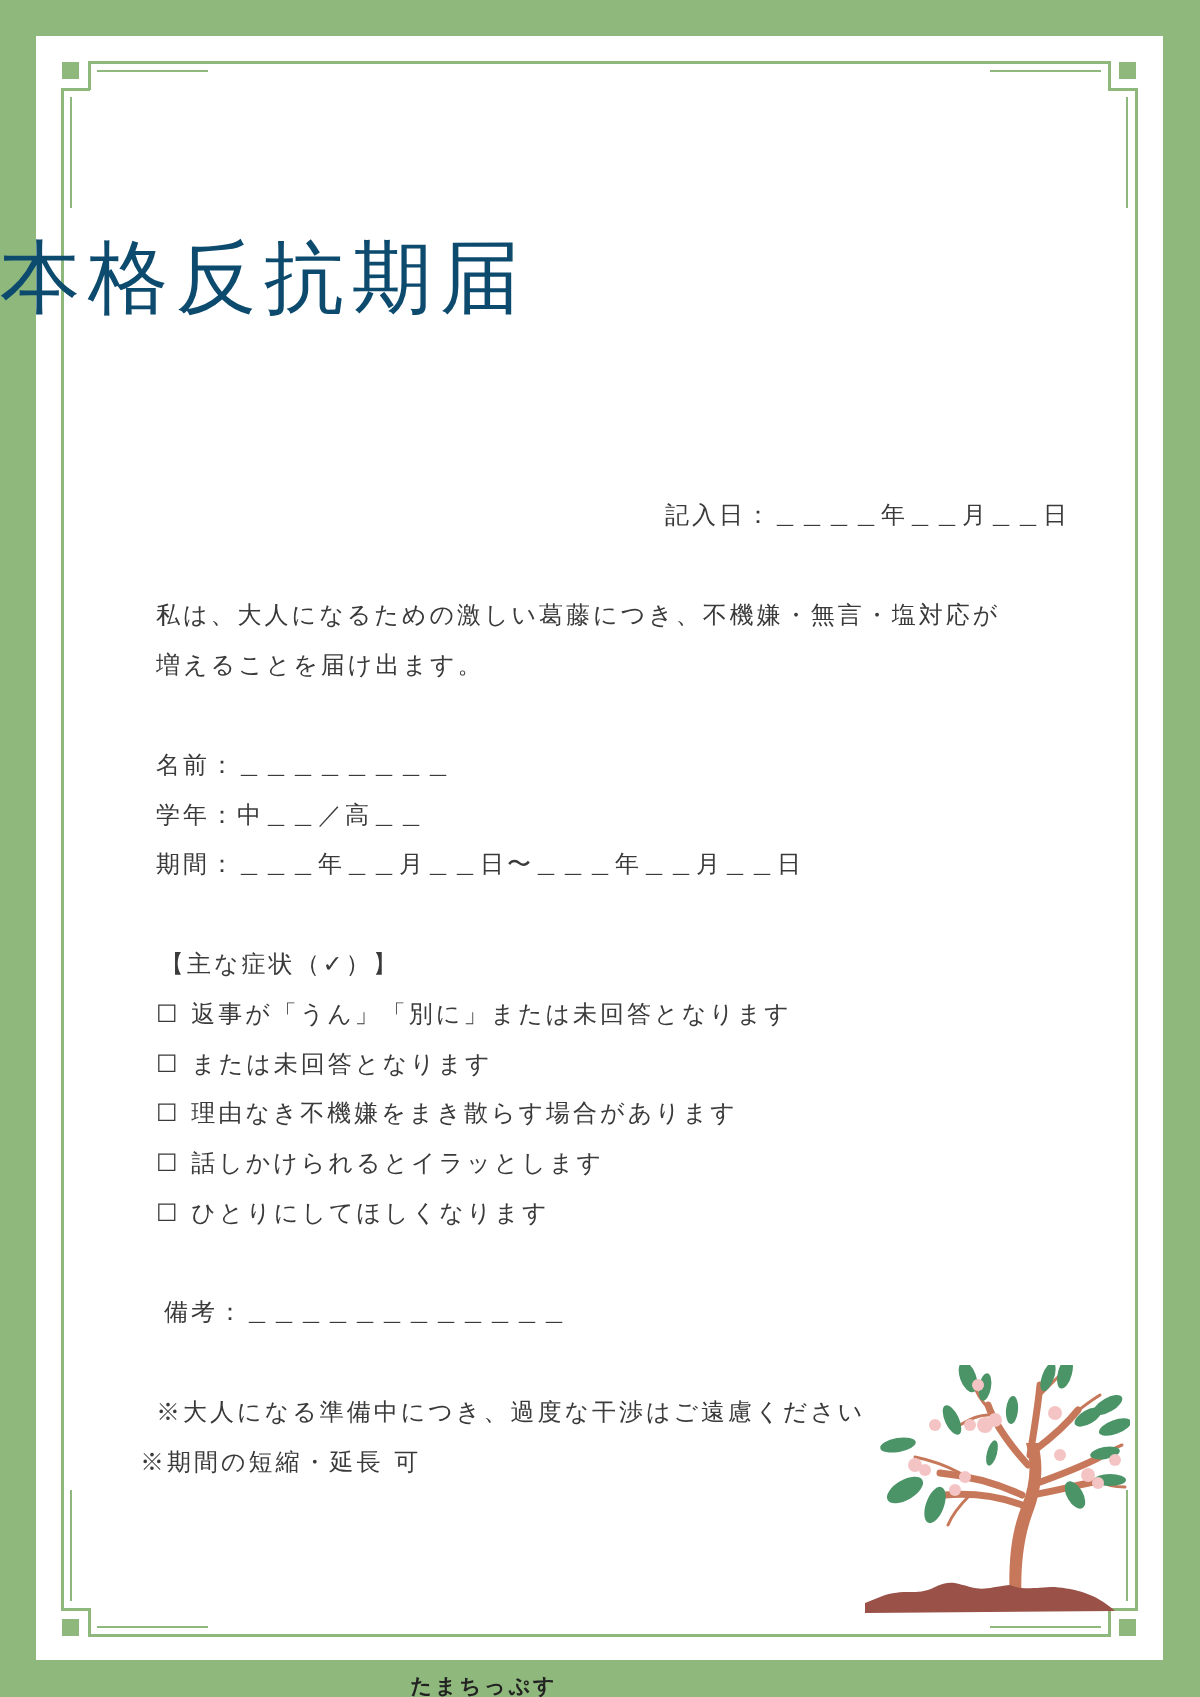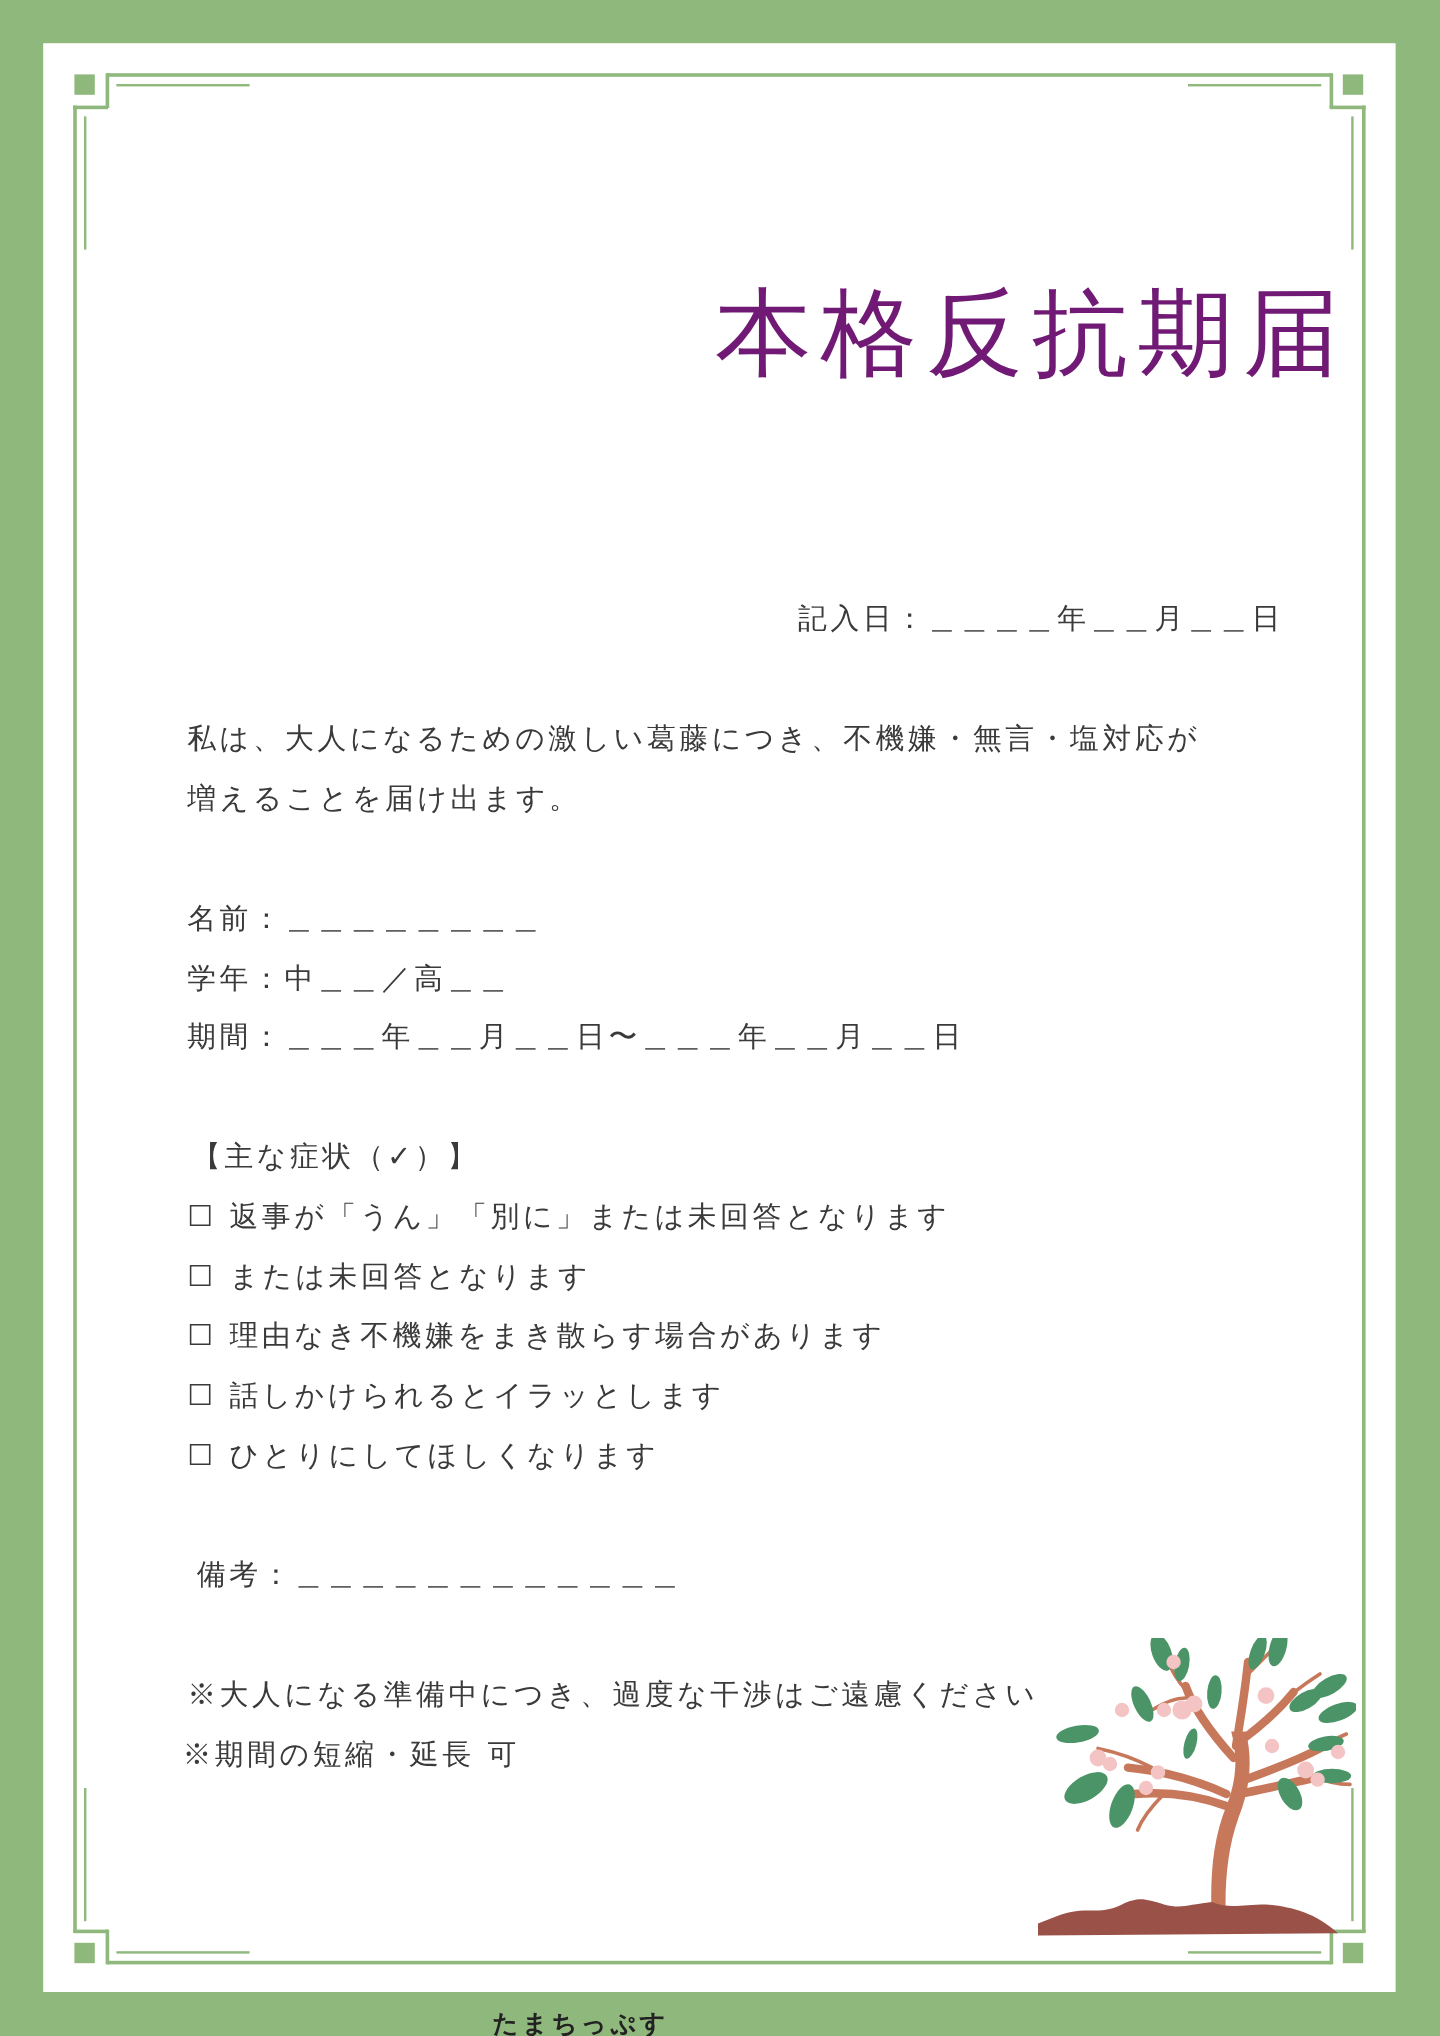--- a/index.html
+++ b/index.html
@@ -11,22 +11,22 @@
       color: #3a3a3a;
     }
     .panel {
       position: absolute; left: 36px; top: 36px;
       width: 1127px; height: 1624px;
       background: #ffffff;
     }
     .g { position: absolute; background: #8fb87c; }
     .title {
       position: absolute; left: 0; width: 1124px; top: 238px;
-      text-align: right; font-size: 80px; letter-spacing: 8px;
-      color: #701a75; line-height: 1;
+      text-align: left; font-size: 80px; letter-spacing: 8px;
+      color: #0c4a6e; line-height: 1;
     }
     .t {
       position: absolute; font-size: 24px; letter-spacing: 3px;
       line-height: 1; white-space: nowrap; color: #3a3a3a;
     }
     .sign {
       position: absolute; left: 0; width: 968px; top: 1637px;
       text-align: center; font-family: "DejaVu Sans", sans-serif;
       font-size: 21px; font-weight: bold; letter-spacing: 3px; color: #222; margin-top: 35px;
     }
@@ -106,21 +106,21 @@
   </div>
   <div class="t" style="left:156px;top:1201px;">
     <span>☐</span>
     <span>ひとりにしてほしくなります</span>
   </div>
 </div>
 
 <div class="t" style="left:164px;top:1300px;">備考：＿＿＿＿＿＿＿＿＿＿＿＿</div>
 
 <div class="t" style="left:156px;top:1400px;">※大人になる準備中につき、過度な干渉はご遠慮ください</div>
-<div class="t" style="left:152px;top:1450px;">※期間の短縮・延長 可</div>
+<div class="t" style="left:140px;top:1450px;">※期間の短縮・延長 可</div>
 
 <svg class="tree" width="270" height="255" viewBox="0 0 270 255">
 
   <path d="M150 245 C148 200 150 170 162 140 C170 120 172 100 166 78 L178 78 C184 100 182 125 172 150 C162 178 160 210 162 245 Z" fill="#c8785a"></path>
 
   <g stroke="#c8785a" stroke-width="7" stroke-linecap="round" fill="none">
     <path d="M168 100 C150 80 135 60 128 40"></path>
     <path d="M170 90 C175 60 178 40 180 20"></path>
     <path d="M175 85 C195 70 210 55 218 45"></path>
     <path d="M162 130 C130 115 100 110 80 108"></path>

